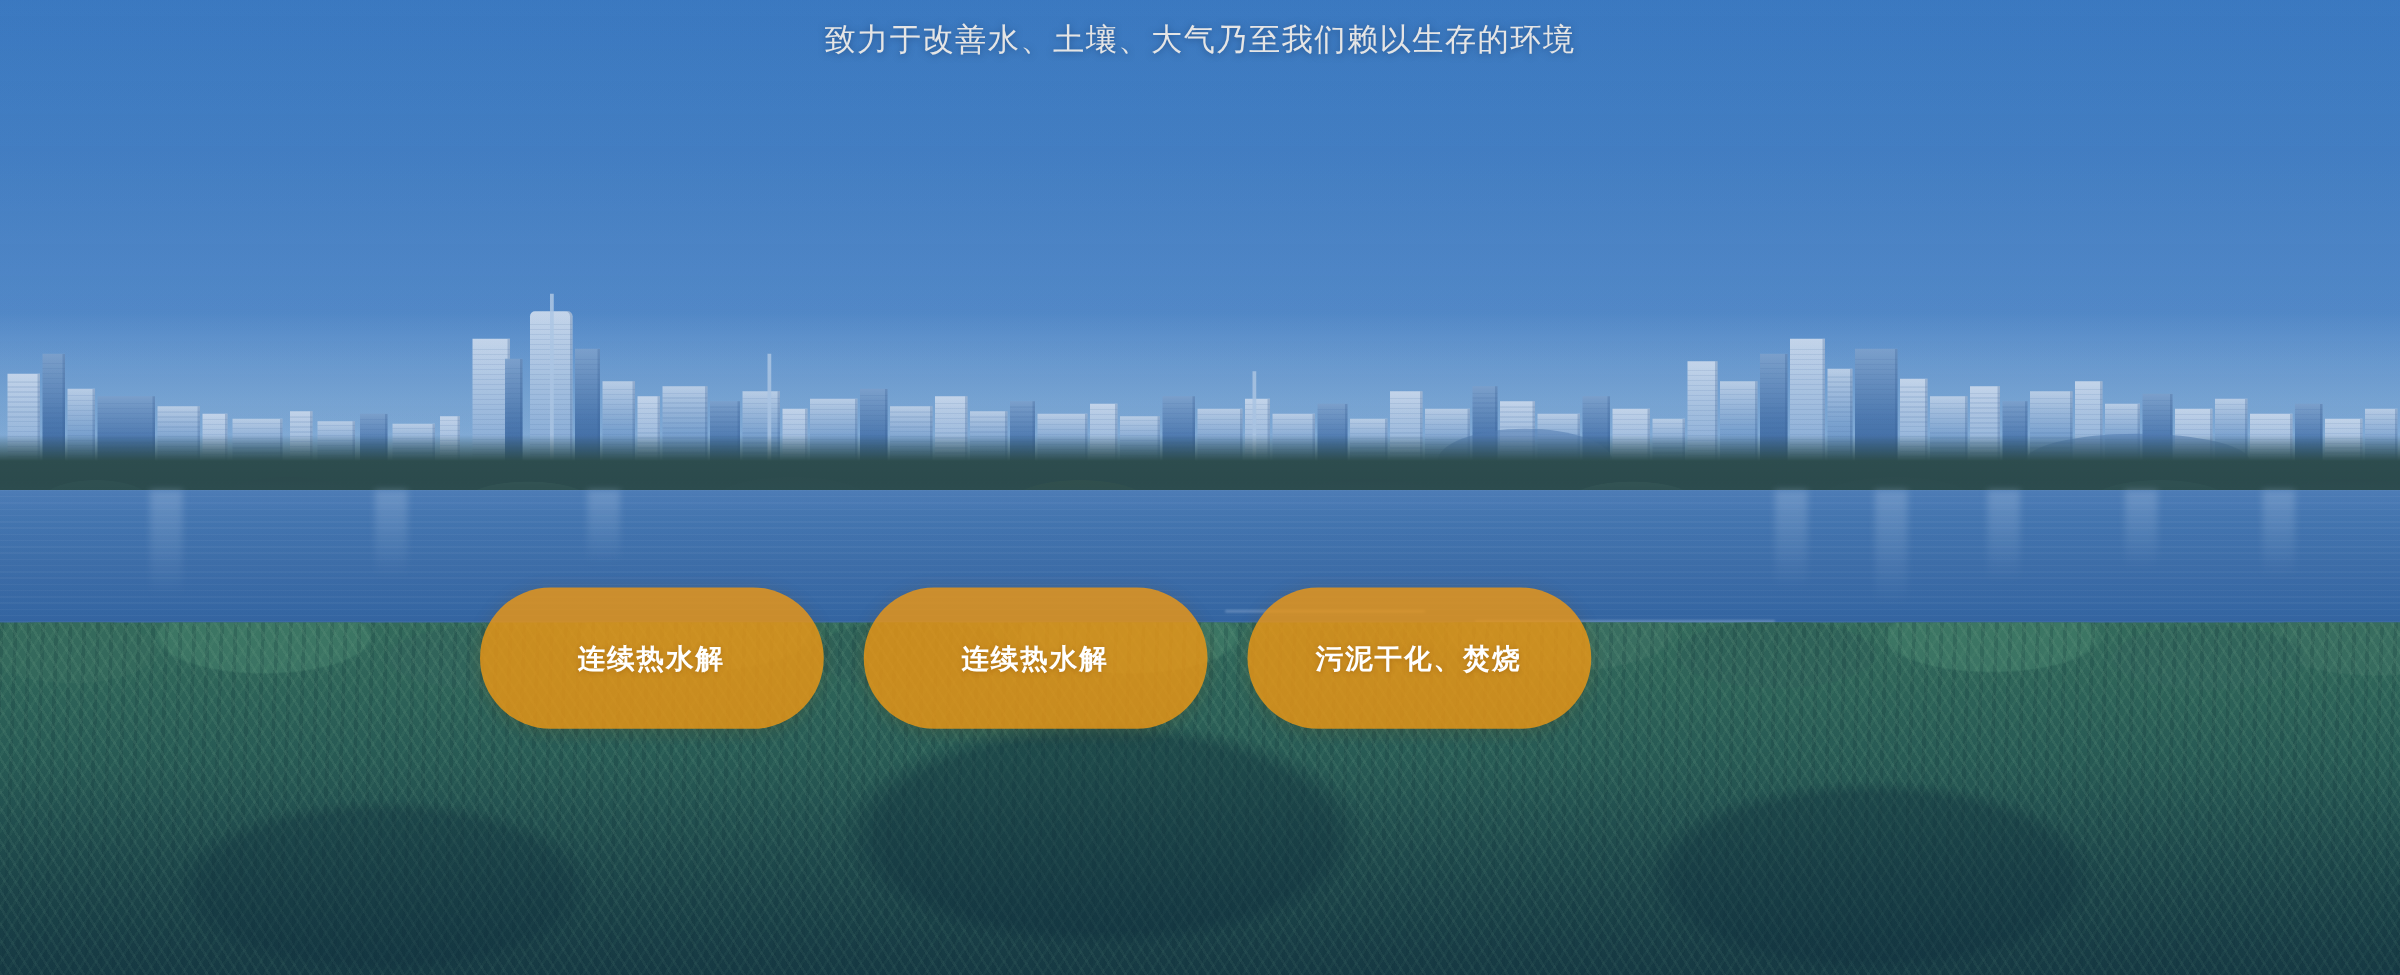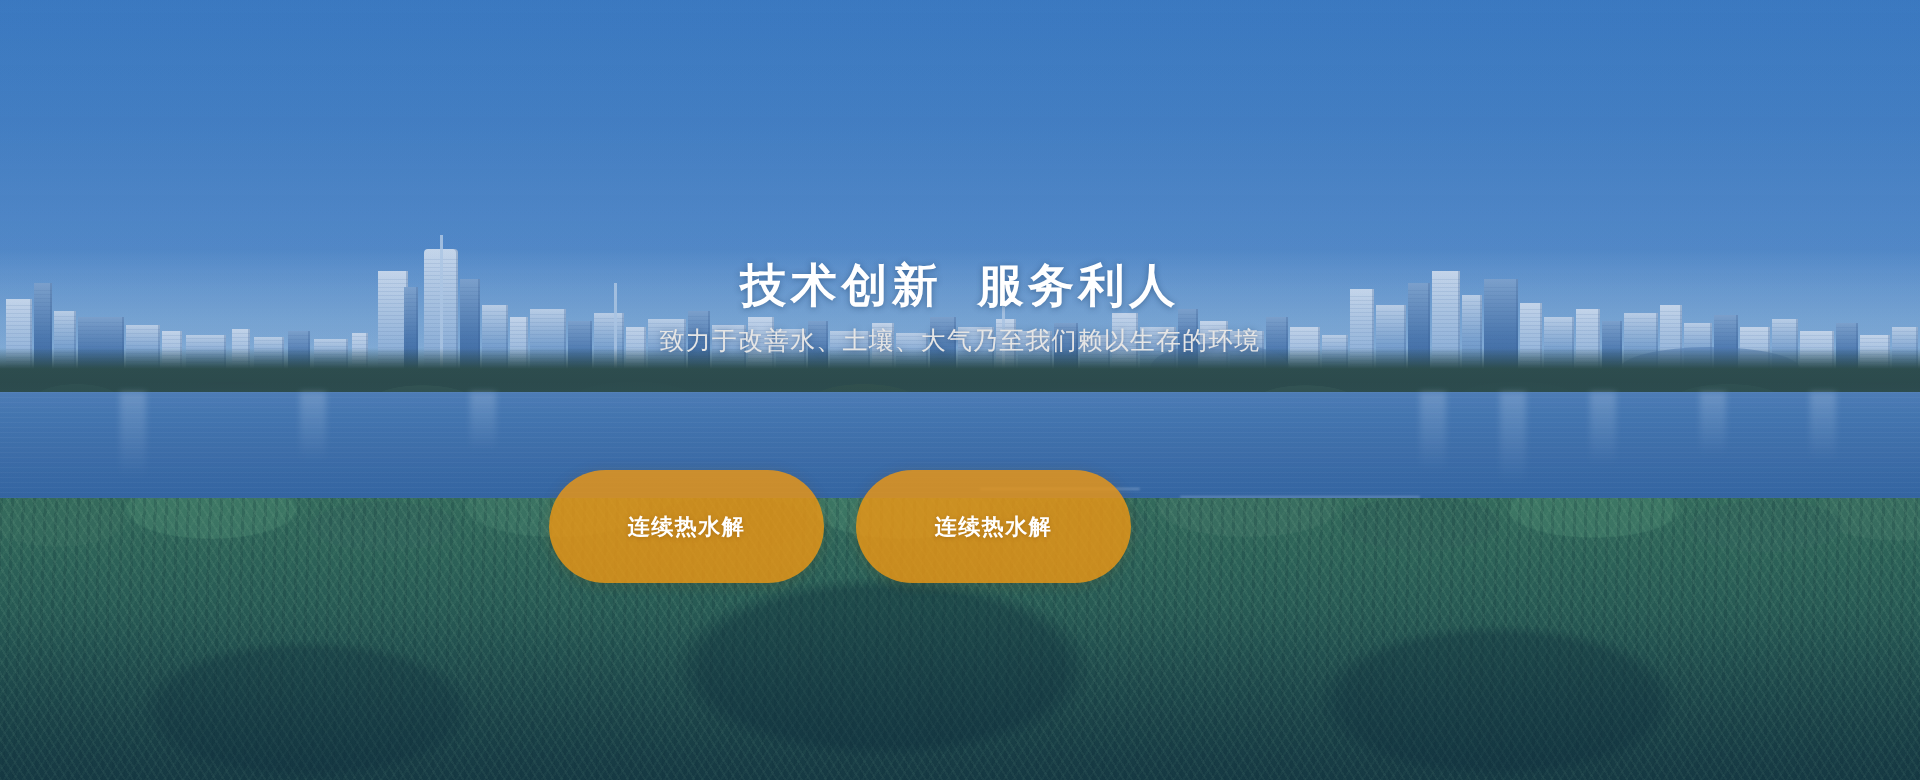--- a/index.html
+++ b/index.html
@@ -157,21 +157,21 @@
     margin-top:20px;
     font-size:25px;line-height:1;
     letter-spacing:.045em;
     color:#e5e5e5;
     font-weight:400;
     text-shadow:0 1px 6px rgba(18,50,92,.55);
   }
 
   
   .pills{
-    position:absolute;left:16px;top:470px;width:1648px;
+    position:absolute;left:4px;top:470px;width:1648px;
     display:flex;justify-content:center;gap:32px;
   }
   .pill{
     width:275px;height:113px;
     border-radius:60px;
     background:rgba(235,150,20,.82);
     display:flex;align-items:center;justify-content:center;
     cursor:pointer;
     border:none;
     box-shadow:0 2px 14px rgba(120,70,0,.18);
@@ -289,26 +289,28 @@
 
   <div class="veg">
     <div class="tex"></div>
     <div class="shade"></div>
   </div>
 
   <div class="grade"></div>
   <div class="grade2"></div>
 
   <div class="hero">
-    <div class="hero-title">技术创新  服务利人</div>
     <div class="hero-sub">致力于改善水、土壤、大气乃至我们赖以生存的环境</div>
   </div>
 
   <div class="pills">
     <button class="pill">
       <span>连续热水解</span>
     </button>
     <button class="pill">
       <span>连续热水解</span>
     </button>
+    <button class="pill">
+      <span>污泥干化、焚烧</span>
+    </button>
   </div>
 
 </div>
 
 </body></html>

